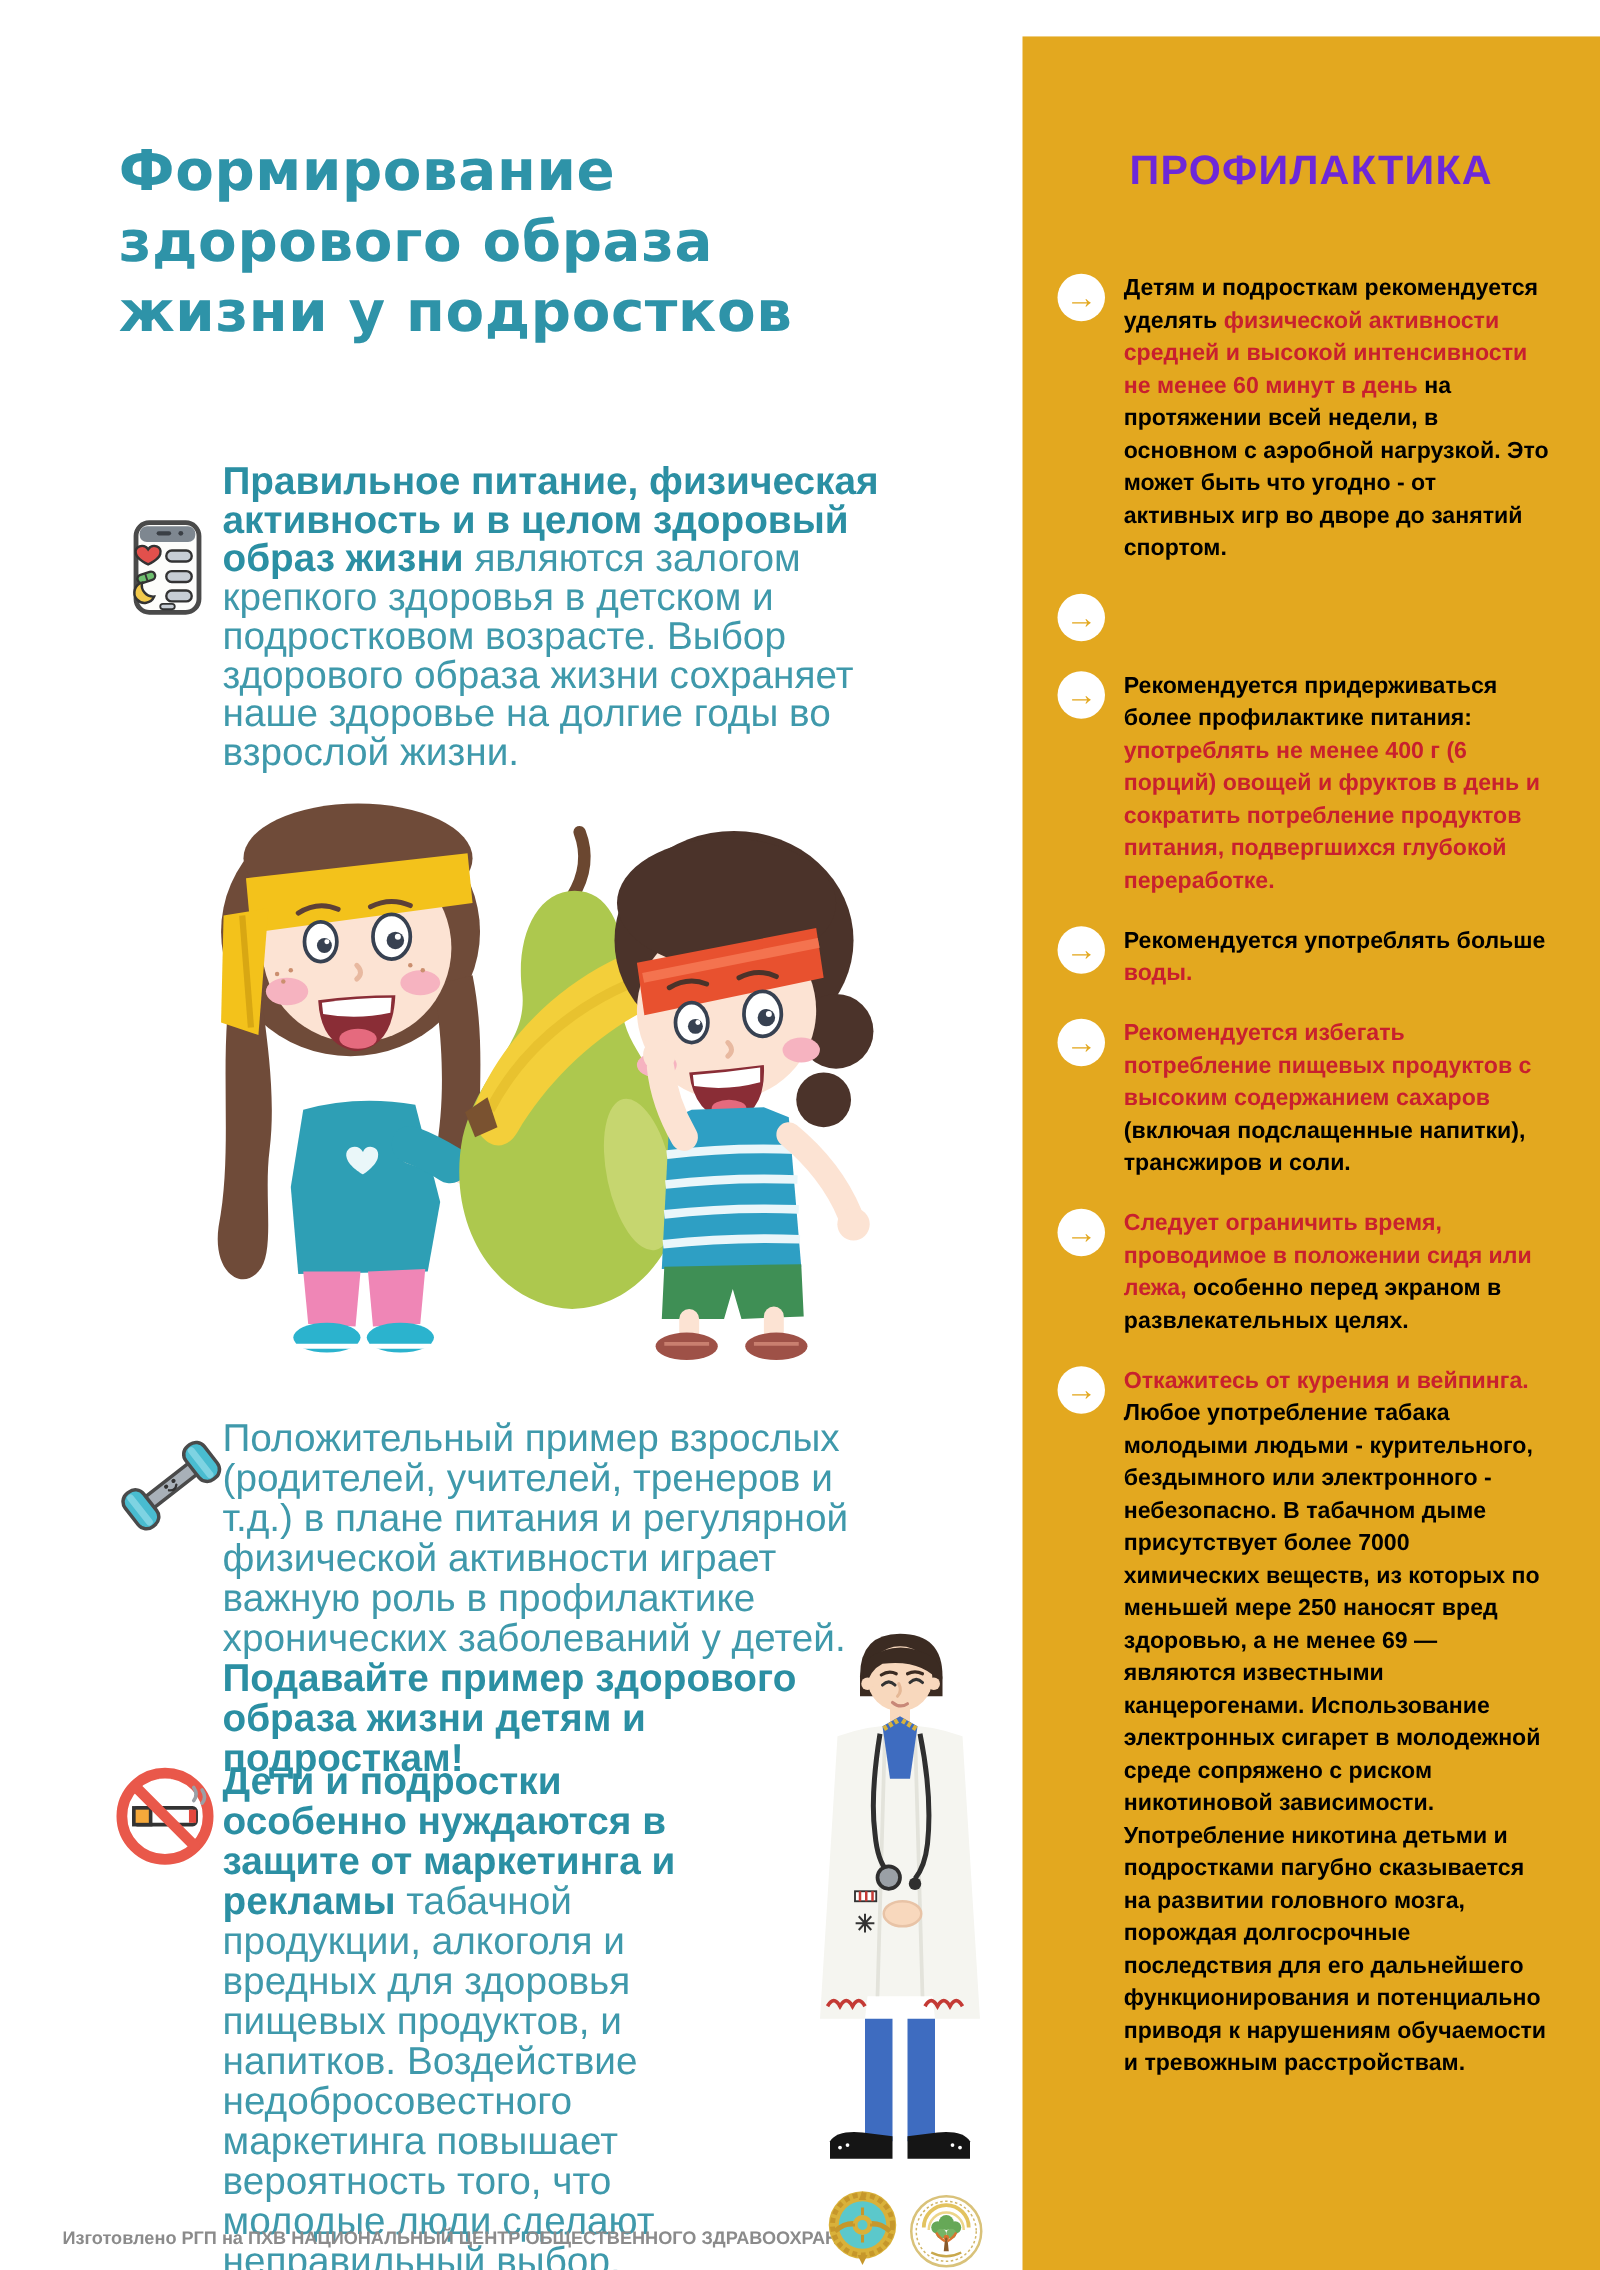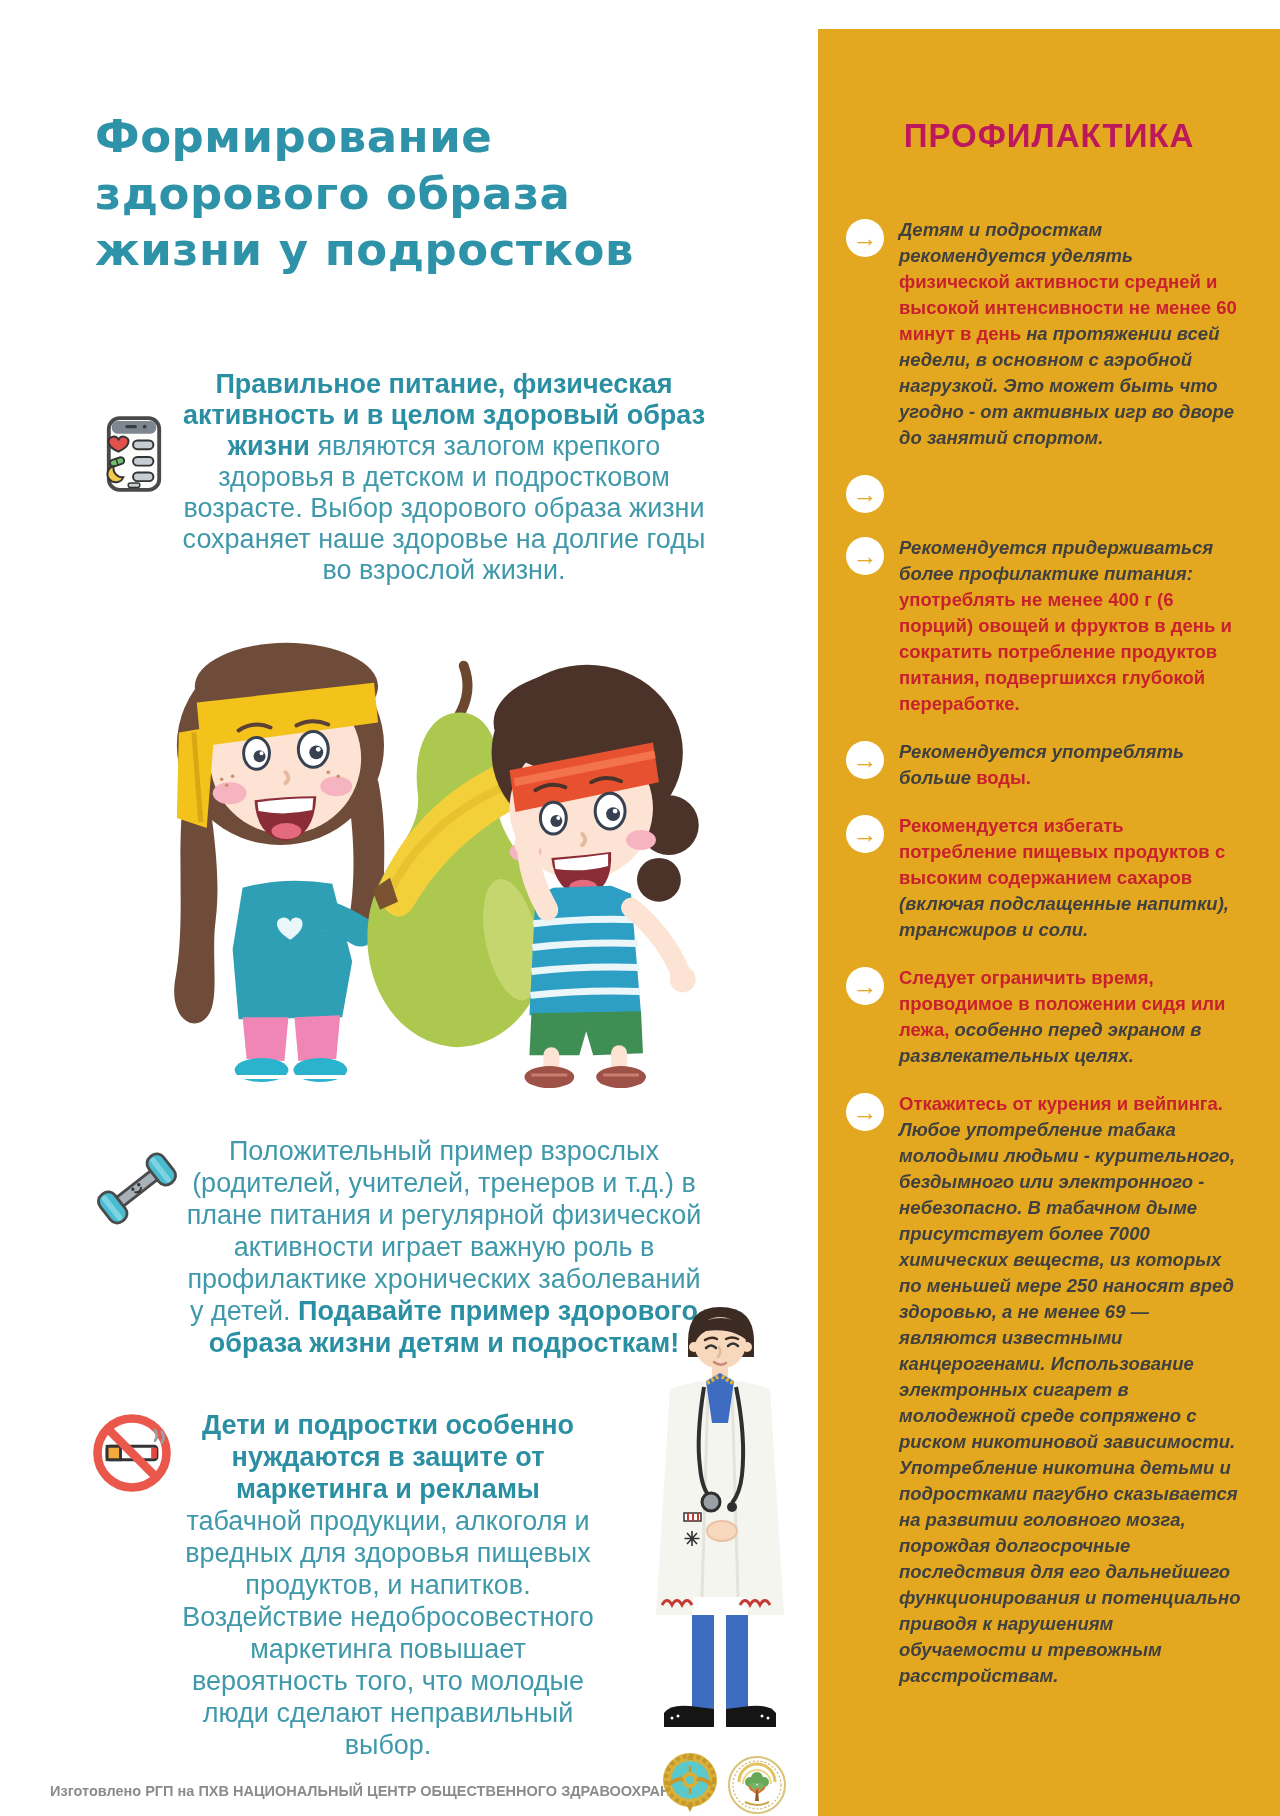--- a/index.html
+++ b/index.html
@@ -13,47 +13,47 @@
     position:absolute; left:818px; top:0; width:462px; height:1816px;
     background:#E3A81F;
   }
   .page-title{
     position:absolute; left:95px; top:80px; width:640px;
     font-family:"DejaVu Sans","Liberation Sans",sans-serif;
     font-weight:bold; font-size:45px; line-height:1.26;
     color:#2E93A8; white-space:pre-line; letter-spacing:0.5px;
   }
   .body-text{
-    position:absolute; color:#3F99AB; font-size:27px; line-height:31px;text-align:center;
+    position:absolute; color:#3F99AB; font-size:31px; line-height:31px;
   }
   .seg-bold{font-weight:bold; color:#2B8FA3;}
   .seg-normal{font-weight:normal;}
   .intro-text{left:178px; top:340px; width:532px;}
   .example-text{left:178px; top:1106px; width:532px; line-height:32px;}
   .protect-text{left:178px; top:1380px; width:420px; line-height:32px;}
   .icon-abs{position:absolute;}
   .prevention-heading{
     position:absolute; left:818px; top:88px; width:462px;
-    text-align:center; color:#be185d; font-size:33px; font-weight:bold;
+    text-align:center; color:#6d28d9; font-size:33px; font-weight:bold;
     letter-spacing:1px;
   }
   .prevention-list{
     position:absolute; left:846px; top:188px; width:420px;
   }
   .bullet{display:flex; gap:15px; margin-bottom:22px; align-items:flex-start;}
   .bullet-arrow{
     flex:0 0 38px; width:38px; height:38px; border-radius:50%;
     background:#ffffff; color:#E3A81F; font-size:25px; font-weight:bold;
     display:flex; align-items:center; justify-content:center; line-height:1;
     margin-top:2px;
   }
   .bullet-text{
     width:342px; font-size:18.5px; line-height:26px; font-weight:bold; color:#ffffff;
   }
-  .seg-white{color:#404040;font-style:italic;}
+  .seg-white{color:#000000;}
   .seg-red{color:#C8202E;}
   .footer-text{
     position:absolute; left:50px; top:1752px; width:600px; text-align:center;
     font-size:14.5px; font-weight:bold; color:#8B8B8B; line-height:21px;
     white-space:nowrap;
   }
 </style>
 </head>
 <body>
 

